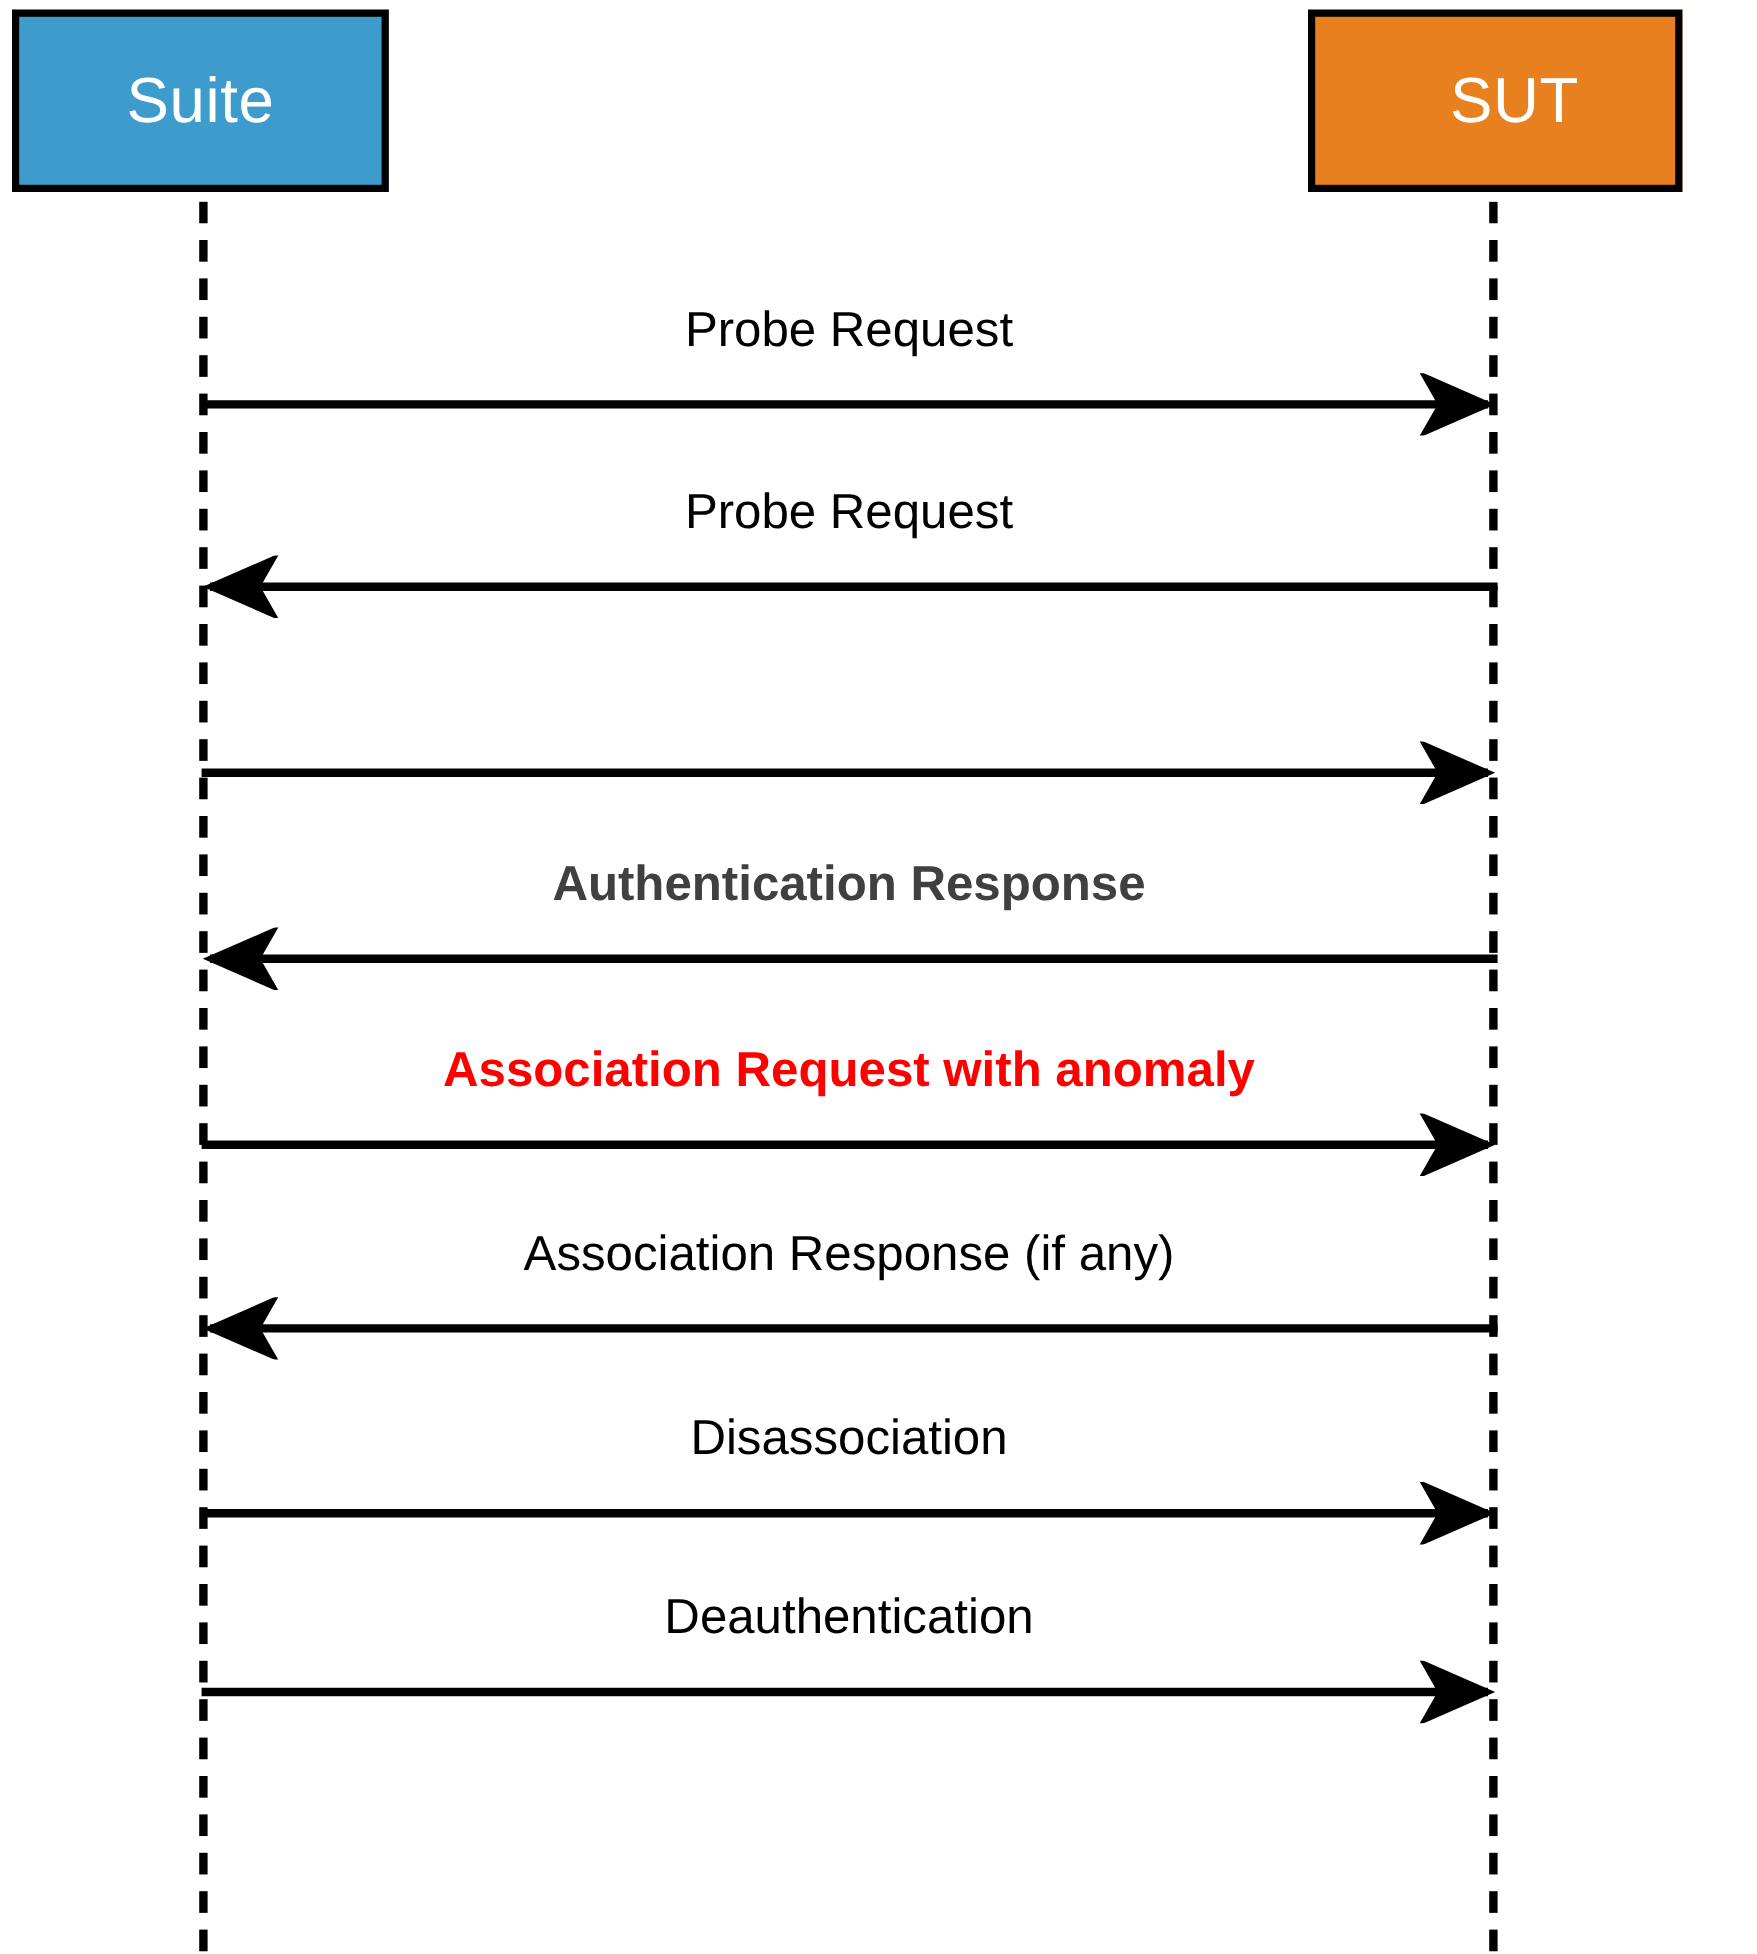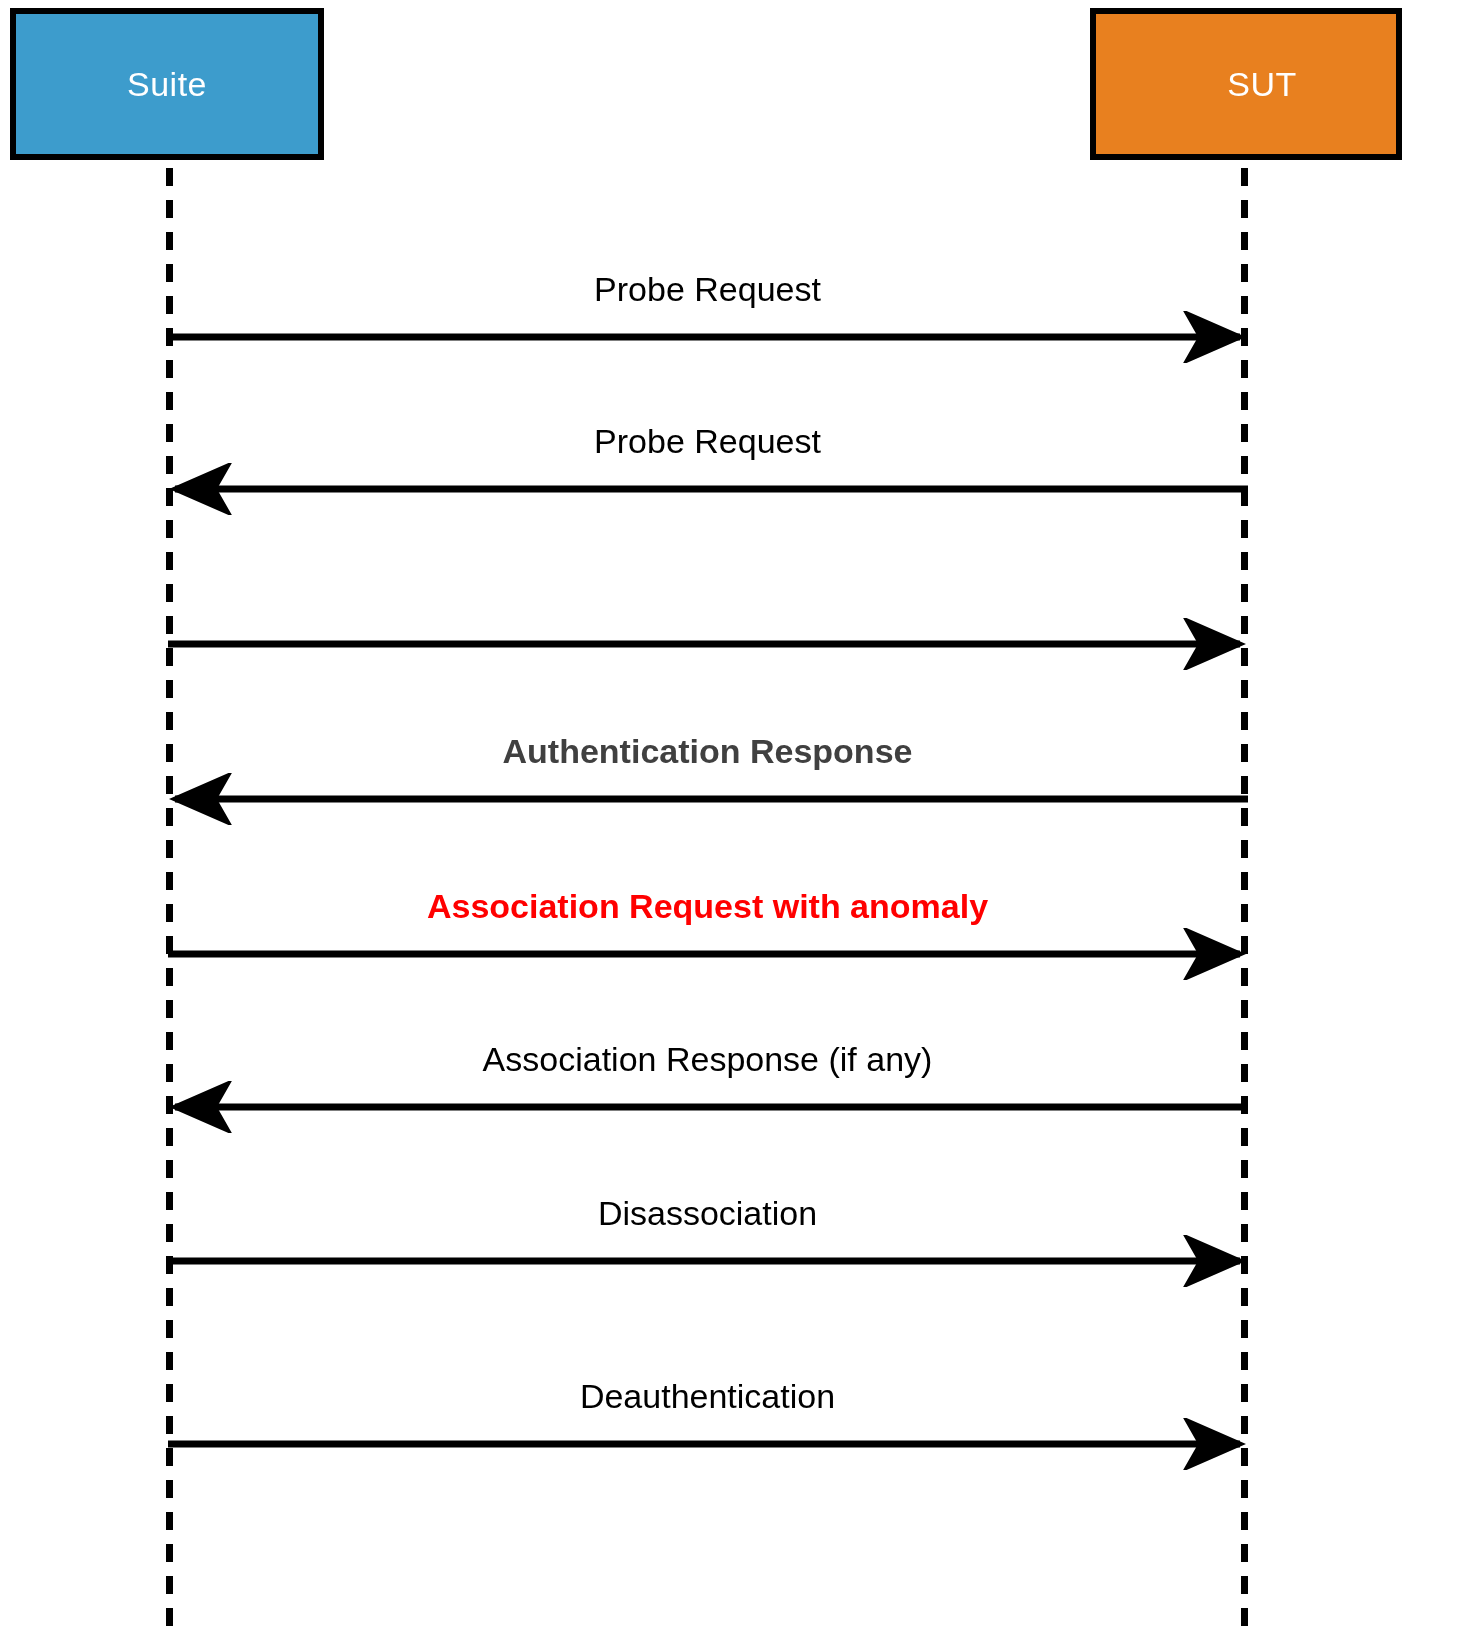--- a/index.html
+++ b/index.html
@@ -24,21 +24,21 @@
     top: 8px;
     height: 152px;
     border: 6px solid #000000;
     box-sizing: border-box;
     display: flex;
     align-items: center;
     justify-content: center;
   }
   .actor-label {
     color: #ffffff;
-    font-size: 34px;
+    font-size: 53px;
     font-family: "Liberation Sans", sans-serif;
     letter-spacing: 0.5px;
     line-height: 1;
     user-select: none;
   }
   #actor-suite {
     left: 10px;
     width: 314px;
   }
   #actor-sut {
@@ -70,27 +70,26 @@
     left: 0;
     width: 1464px;
     height: 110px;
   }
   .message-label {
     position: absolute;
     left: 170px;
     width: 1075px;
     top: 0;
     text-align: center;
-    font-size: 34px;
+    font-size: 41px;
     font-family: "Liberation Sans", sans-serif;
     color: #000000;
     line-height: 1.05;
     white-space: nowrap;
     user-select: none;
-    margin-top: 19px;
   }
   .message.anomaly .message-label { color: #ff0000; }
 
   .message-arrow {
     position: absolute;
     left: 160px;
     top: 58px;
     width: 1095px;
     height: 52px;
     overflow: visible;
@@ -175,21 +174,21 @@
   <div class="message" id="msg-6" style="top:1023px;">
     <div class="message-label" style="color: rgb(0, 0, 0);">Association Response (if any)</div>
     <div class="message-arrow">
       <svg width="1095" height="52" viewBox="0 0 1095 52" xmlns="http://www.w3.org/2000/svg">
         <line x1="15" y1="26" x2="1088" y2="26" stroke="#000000" stroke-width="7"></line>
         <path d="M 9 26 L 73 -2 L 57 26 L 73 54 Z" fill="#000000"></path>
       </svg>
     </div>
   </div>
 
-  <div class="message" id="msg-8" style="top:1360px;">
+  <div class="message" id="msg-8" style="top:1326px;">
     <div class="message-label" style="color: rgb(0, 0, 0);">Deauthentication</div>
     <div class="message-arrow">
       <svg width="1095" height="52" viewBox="0 0 1095 52" xmlns="http://www.w3.org/2000/svg">
         <line x1="8" y1="26" x2="1080" y2="26" stroke="#000000" stroke-width="7"></line>
         <path d="M 1086 26 L 1022 -2 L 1038 26 L 1022 54 Z" fill="#000000"></path>
       </svg>
     </div>
   </div>
 
 </div>

